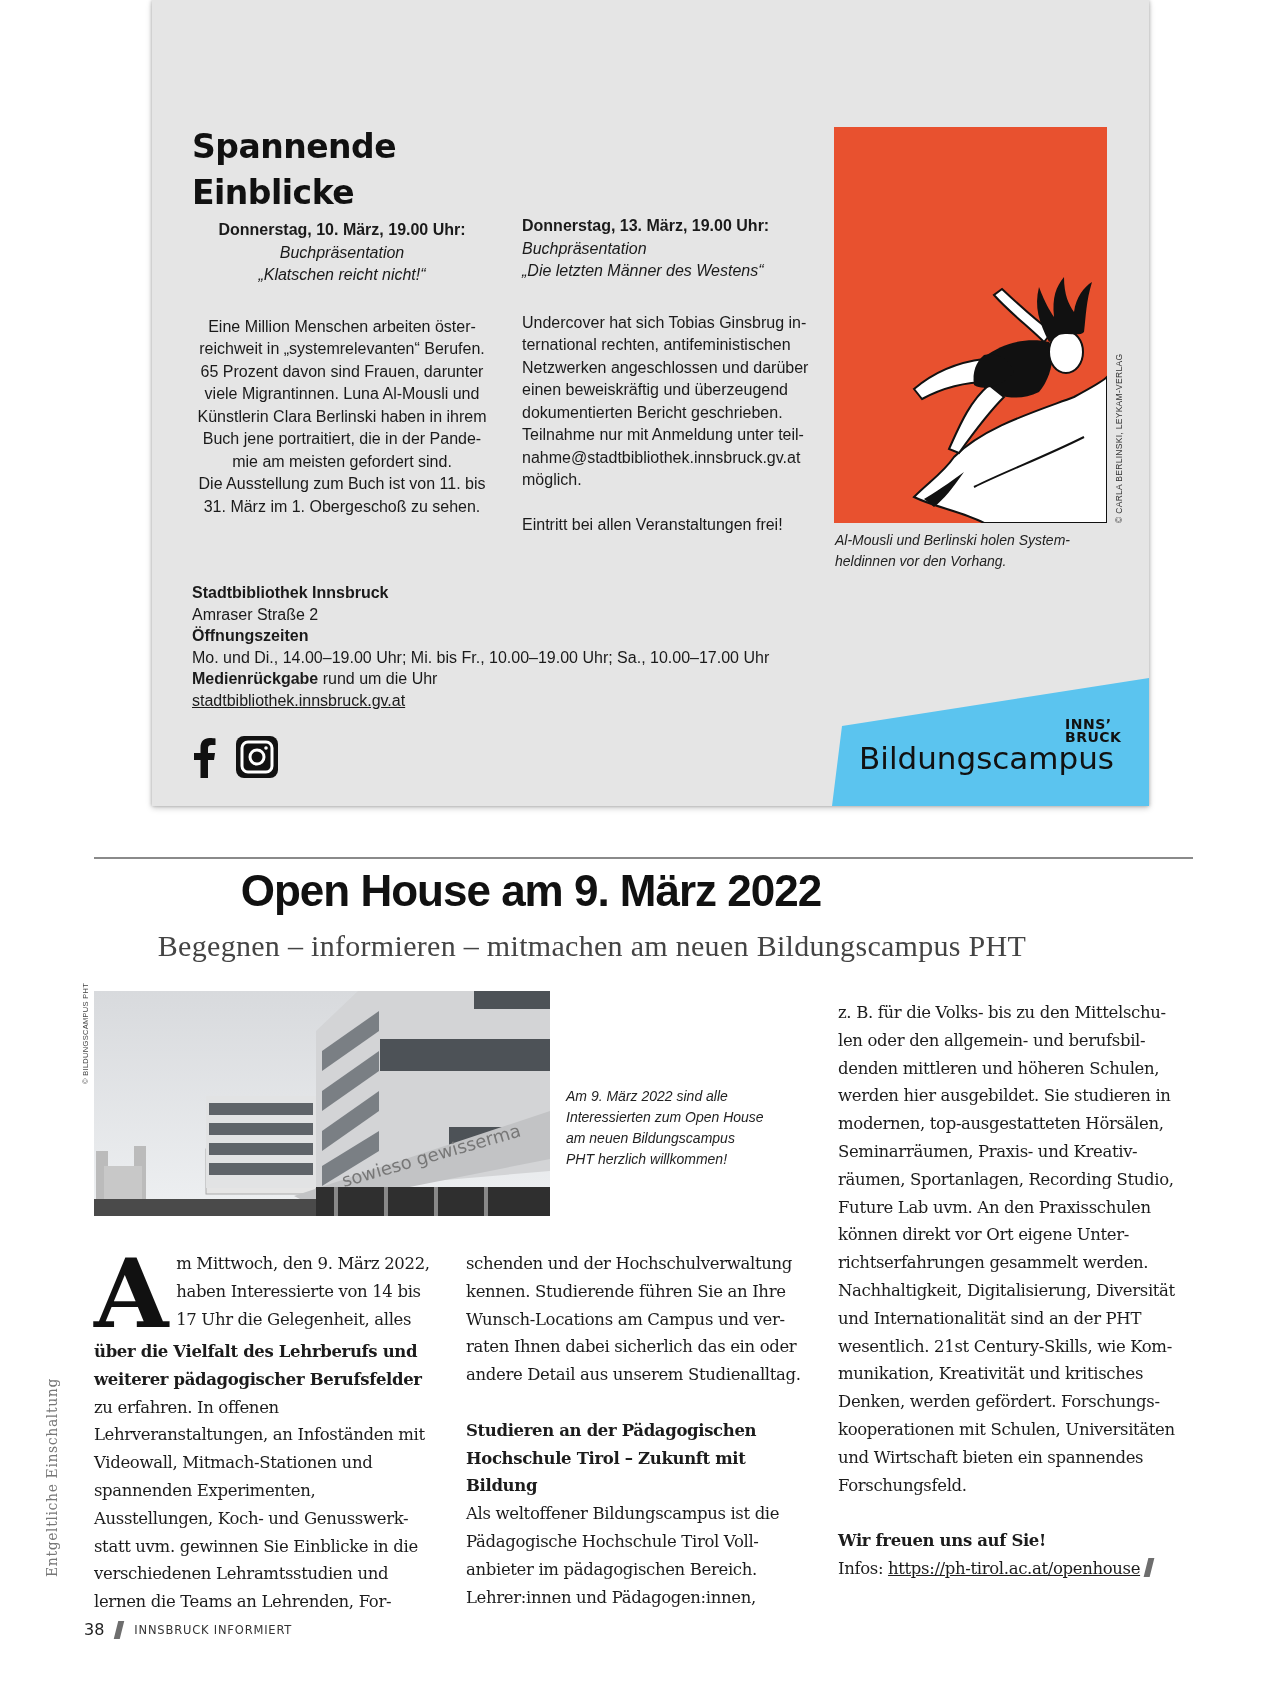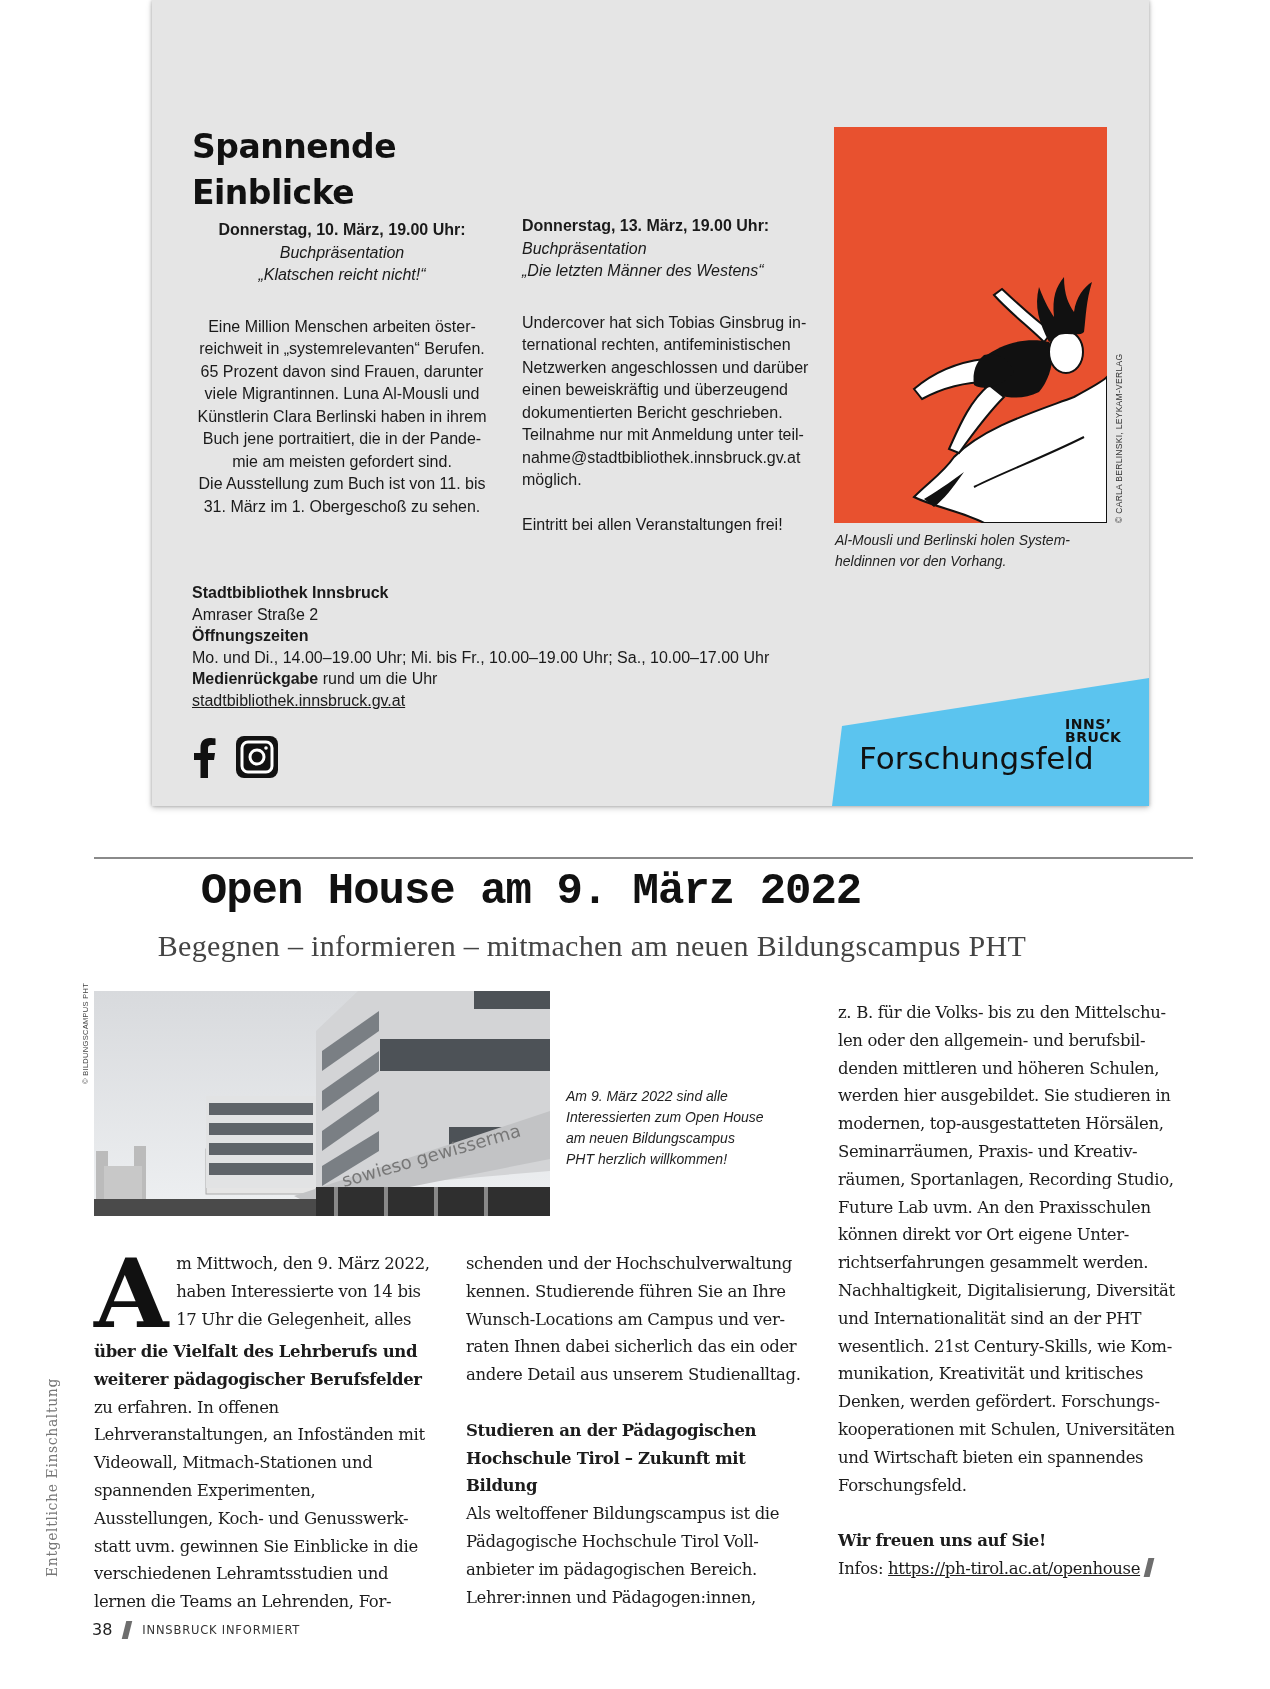--- a/index.html
+++ b/index.html
@@ -53,21 +53,21 @@
   }
   .logo-inns {
     position: absolute; left: 913px; top: 718px; font-family: "DejaVu Sans", sans-serif; font-weight: bold;
     font-size: 14px; line-height: 13px; color: #111; letter-spacing: 0.5px;
   }
 
   
   .rule { position: absolute; left: 94px; top: 857px; width: 1099px; height: 2px; background: #8a8a8a; }
   .headline {
     position: absolute; left: 0; width: 1062px; top: 866px; text-align: center;
-    font-family: Liberation Mono, monospace; font-weight: bold; font-size: 44px; letter-spacing: -1px; color: #111;
+    font-family: Liberation Sans, sans-serif; font-weight: bold; font-size: 44px; letter-spacing: -1px; color: #111;
   }
   .subhead {
     position: absolute; left: 0; width: 1110px; top: 929px; text-align: center;
     font-family: "Liberation Serif", serif; font-size: 30px; color: #444; letter-spacing: 0.3px; margin-left: 37px;
   }
 
   .campus-photo {
     position: absolute; left: 94px; top: 991px; width: 456px; height: 225px; overflow: hidden; background: #e6e7ea;
   }
   .photo-credit-2 {
@@ -90,21 +90,21 @@
     margin: 4px 8px 0 0; height: 84px; color: #111;
   }
   .gap { height: 27.8px; }
   .col3 a { color: #1c1c1c; text-decoration: underline; }
   .slash-end { display: inline-block; width: 6px; height: 19px; background: #6e6e6e; transform: skewX(-14deg); margin-left: 6px; vertical-align: -3px; }
 
   .side-label {
     position: absolute; left: 44px; top: 1577px; transform-origin: left top; transform: rotate(-90deg);
     font-family: "DejaVu Serif", serif; font-size: 14px; color: #777; letter-spacing: 0.6px; white-space: nowrap;
   }
-  .footer { position: absolute; left: 92px; top: 1620px; display: flex; align-items: center; gap: 12px; }
+  .footer { position: absolute; left: 84px; top: 1620px; display: flex; align-items: center; gap: 12px; }
   .footer .page { font-family: "DejaVu Sans", sans-serif; font-size: 16px; color: #222; }
   .footer .slash { display: inline-block; width: 6px; height: 18px; background: #6e6e6e; transform: skewX(-14deg); }
   .footer .mag { font-family: "DejaVu Sans", sans-serif; font-size: 11.5px; letter-spacing: 0.8px; color: #333; }
 </style>
 </head>
 <body>
 
 <div class="card">
   <div class="card-title">Spannende Einblicke</div>
 
@@ -184,21 +184,21 @@
       <rect x="0" y="0" width="42" height="42" rx="8" fill="#111"></rect>
       <rect x="6" y="6" width="30" height="30" rx="6" fill="none" stroke="#fff" stroke-width="3"></rect>
       <circle cx="21" cy="21" r="7" fill="none" stroke="#fff" stroke-width="3"></circle>
       <circle cx="30" cy="12" r="1.8" fill="#fff"></circle>
     </svg>
   </div>
 
   <svg class="logo-band" viewBox="0 0 337 136">
     <polygon points="30,56 337,8 337,136 20,136" fill="#5bc4ef"></polygon>
   </svg>
-  <div class="logo-word">Forschungsfeld</div>
+  <div class="logo-word">Bildungscampus</div>
   <div class="logo-inns">
     <div>INNS’</div>
     <div>BRUCK</div>
   </div>
 </div>
 
 <div class="rule"></div>
 <h1 class="headline">Open House am 9. März 2022</h1>
 <div class="subhead">Begegnen – informieren – mitmachen am neuen Bildungscampus PHT</div>
 

